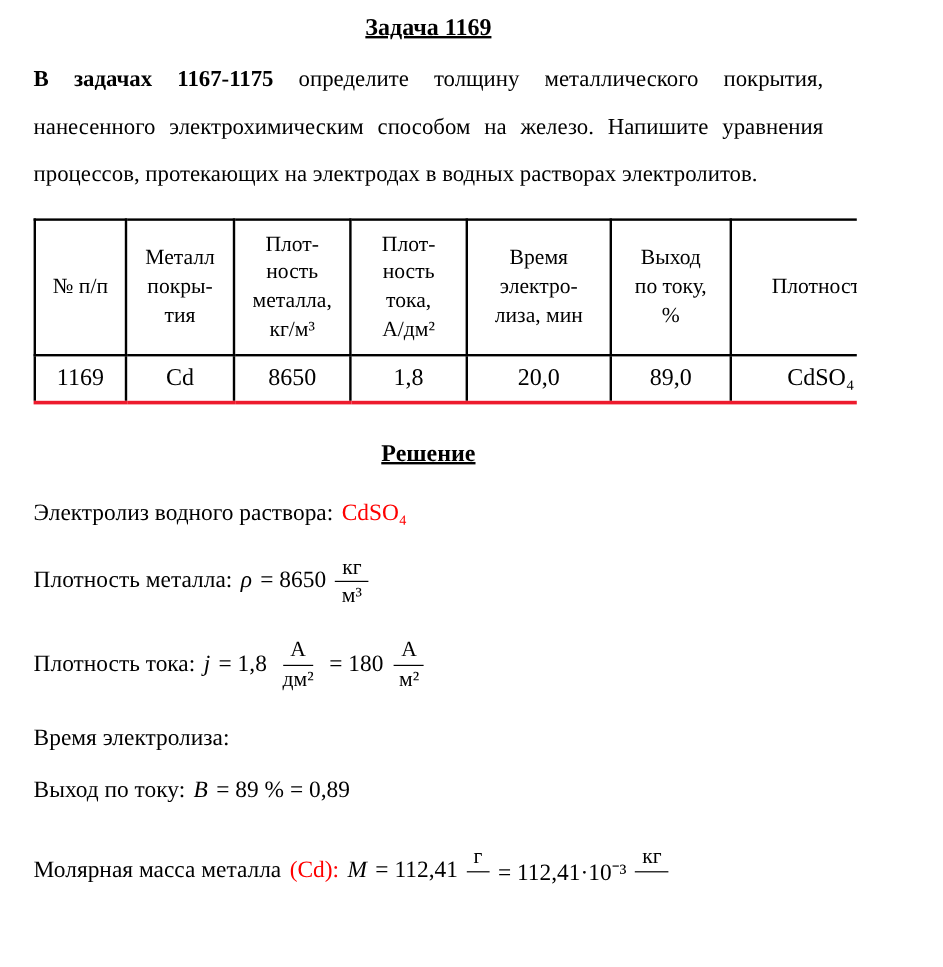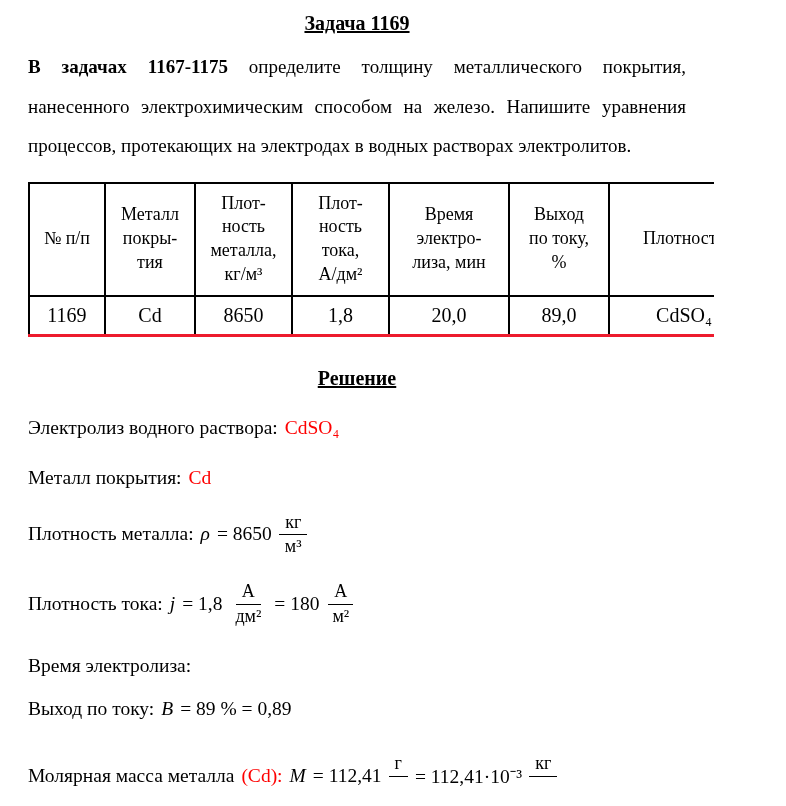--- a/index.html
+++ b/index.html
@@ -95,24 +95,20 @@
   </tbody>
     </table>
 
   <div class="sol-heading">Решение</div>
 
   <div class="sol-line mt-line1">
     <span>Электролиз водного раствора:</span>
     <span class="red">CdSO₄</span>
   </div>
 
-  <div class="sol-line mt-line2">
-    <span>Металл покрытия:</span>
-    <span class="red">Cd</span>
-  </div>
 
   <div class="sol-line mt-line3">
     <span>Плотность металла:</span>
     <span class="mvar">ρ</span>
     <span>= 8650</span>
     <span class="frac">
       <span class="num">кг</span>
       <span class="den">м³</span>
     </span>
   </div>

